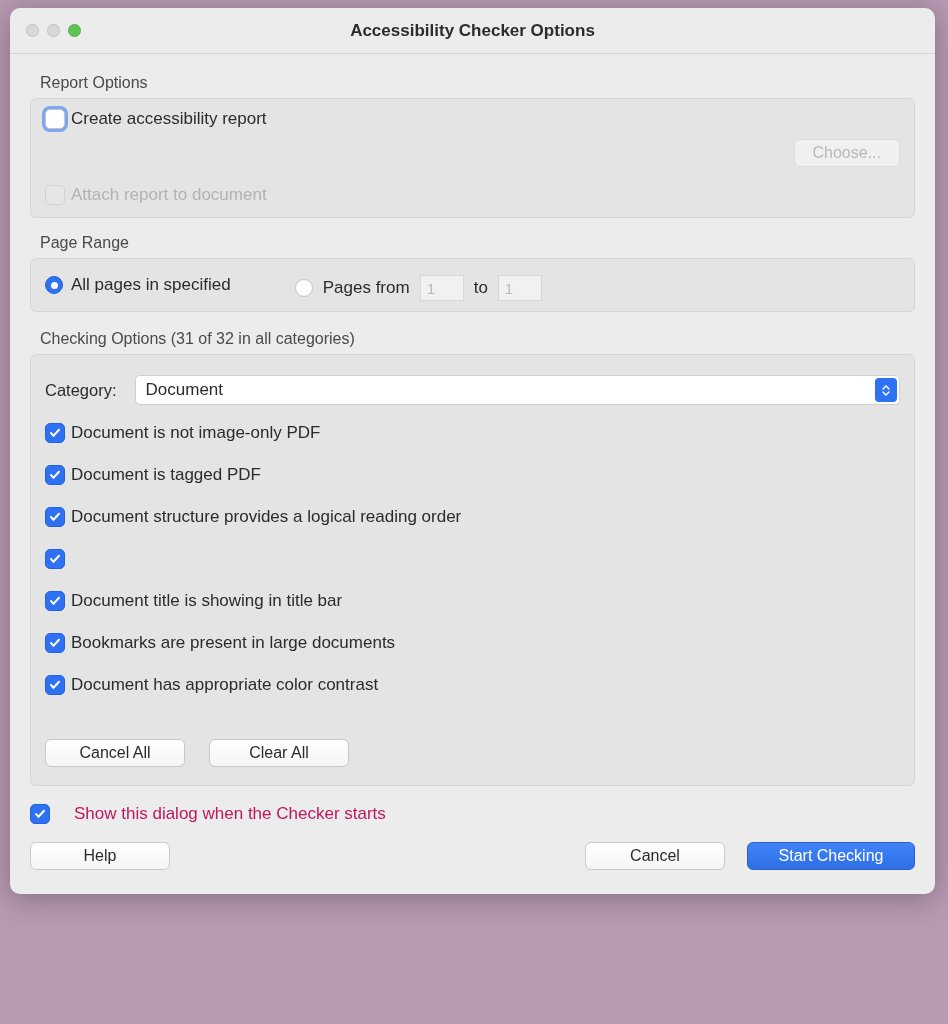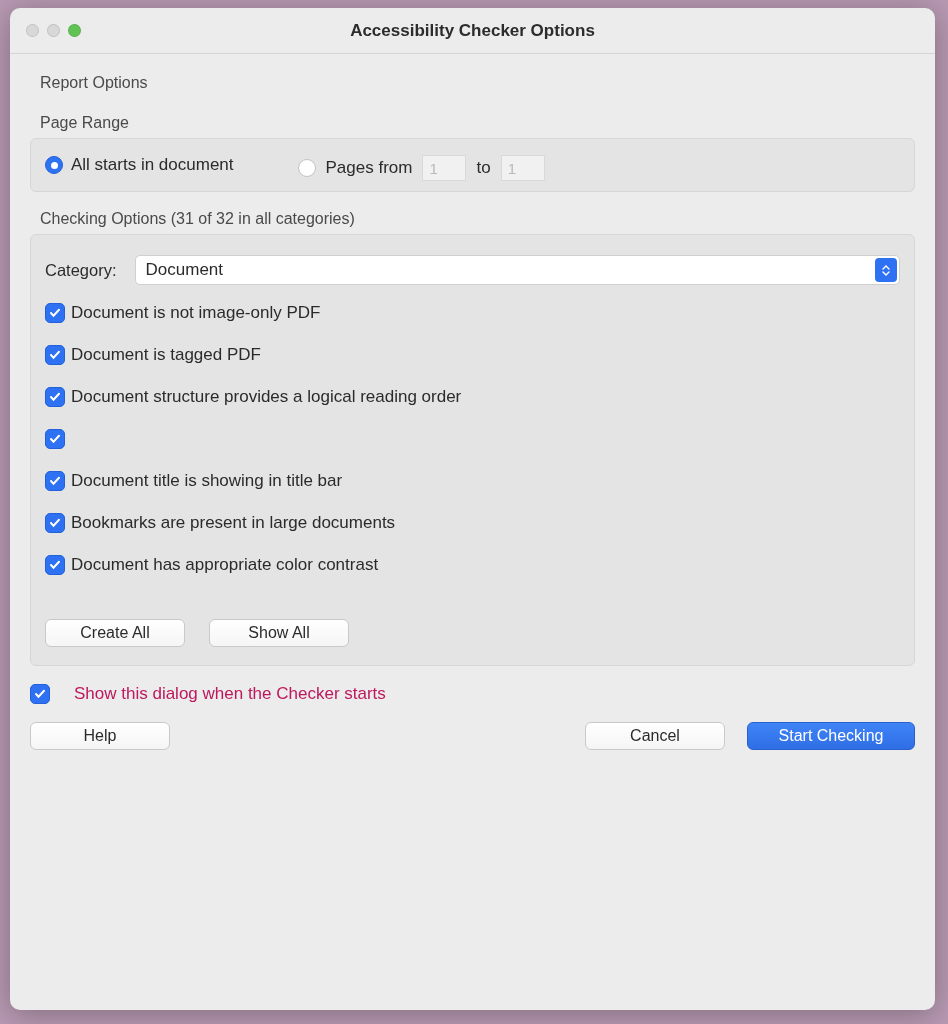--- a/index.html
+++ b/index.html
@@ -9,21 +9,21 @@
     width: 948px;
     height: 1024px;
     overflow: hidden;
     position: relative;
   }
   .window {
     position: absolute;
     left: 10px;
     top: 8px;
     width: 925px;
-    height: 1002px;
+    height: 886px;
     background: #ececec;
     border-radius: 10px;
     box-shadow: 0 4px 30px rgba(0,0,0,0.3);
     display: flex;
     flex-direction: column;
   }
   .titlebar {
     height: 46px;
     border-bottom: 1px solid #d5d5d5;
     display: flex;
@@ -222,29 +222,46 @@
       <div class="tl tl-close"></div>
       <div class="tl tl-min"></div>
       <div class="tl tl-zoom"></div>
     </div>
     <div class="title">Accessibility Checker Options</div>
   </div>
 
   <div class="content">
 
     <div class="section-label">Report Options</div>
+    <div class="group">
+      <div class="chk-row">
+        <span class="chk focus">
+          
+        </span>
+        <span>Create accessibility report</span>
+      </div>
+      <div class="choose-btn-row">
+        <button class="btn disabled">Choose...</button>
+      </div>
+      <div class="chk-row disabled">
+        <span class="chk disabled">
+          
+        </span>
+        <span>Attach report to document</span>
+      </div>
+    </div>
 
     <div class="section-label" style="margin-top:16px;">Page Range</div>
     <div class="group page-range-group">
       <div class="page-range-row">
         <span style="display:flex;align-items:center;gap:8px;">
           <span class="radio selected">
               <span class="dot"></span>
             </span>
-          <span>All starts in document</span>
+          <span>All pages in specified</span>
         </span>
         <span style="display:flex;align-items:center;gap:10px;margin-left:40px;margin-top:6px;">
           <span class="radio"></span>
           <span>Pages from</span>
           <input class="num-input" disabled="" value="1" style="">
           <span>to</span>
           <input class="num-input" disabled="" value="1" style="">
         </span>
       </div>
     </div>
@@ -320,22 +337,22 @@
           <span class="chk checked">
               <svg viewBox="0 0 12 12">
                 <path d="M2 6l2.5 2.8L10 2.8" stroke="#fff" stroke-width="2" fill="none" stroke-linecap="round"></path>
               </svg>
             </span>
           <span>Document has appropriate color contrast</span>
         </div>
       </div>
 
       <div class="bottom-btns">
-        <button class="btn wide">Create All</button>
-        <button class="btn wide">Show All</button>
+        <button class="btn wide">Cancel All</button>
+        <button class="btn wide">Clear All</button>
       </div>
     </div>
 
     <div class="footer-row">
       <span class="chk checked">
           <svg viewBox="0 0 12 12">
             <path d="M2 6l2.5 2.8L10 2.8" stroke="#fff" stroke-width="2" fill="none" stroke-linecap="round"></path>
           </svg>
         </span>
       <span>Show this dialog when the Checker starts</span>

